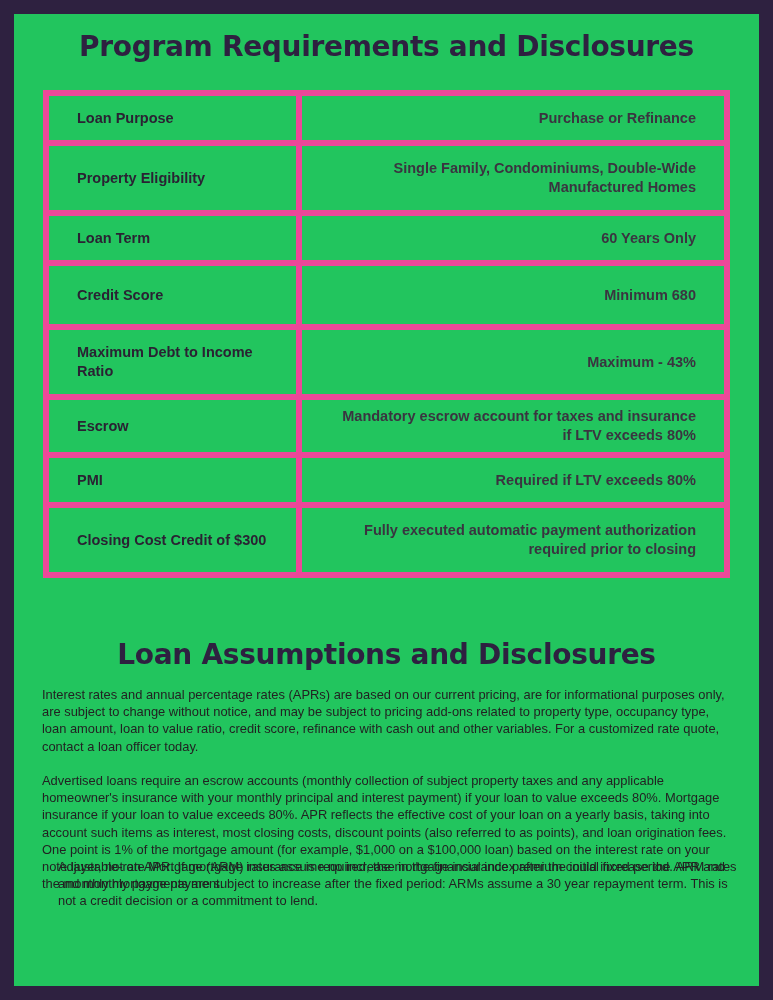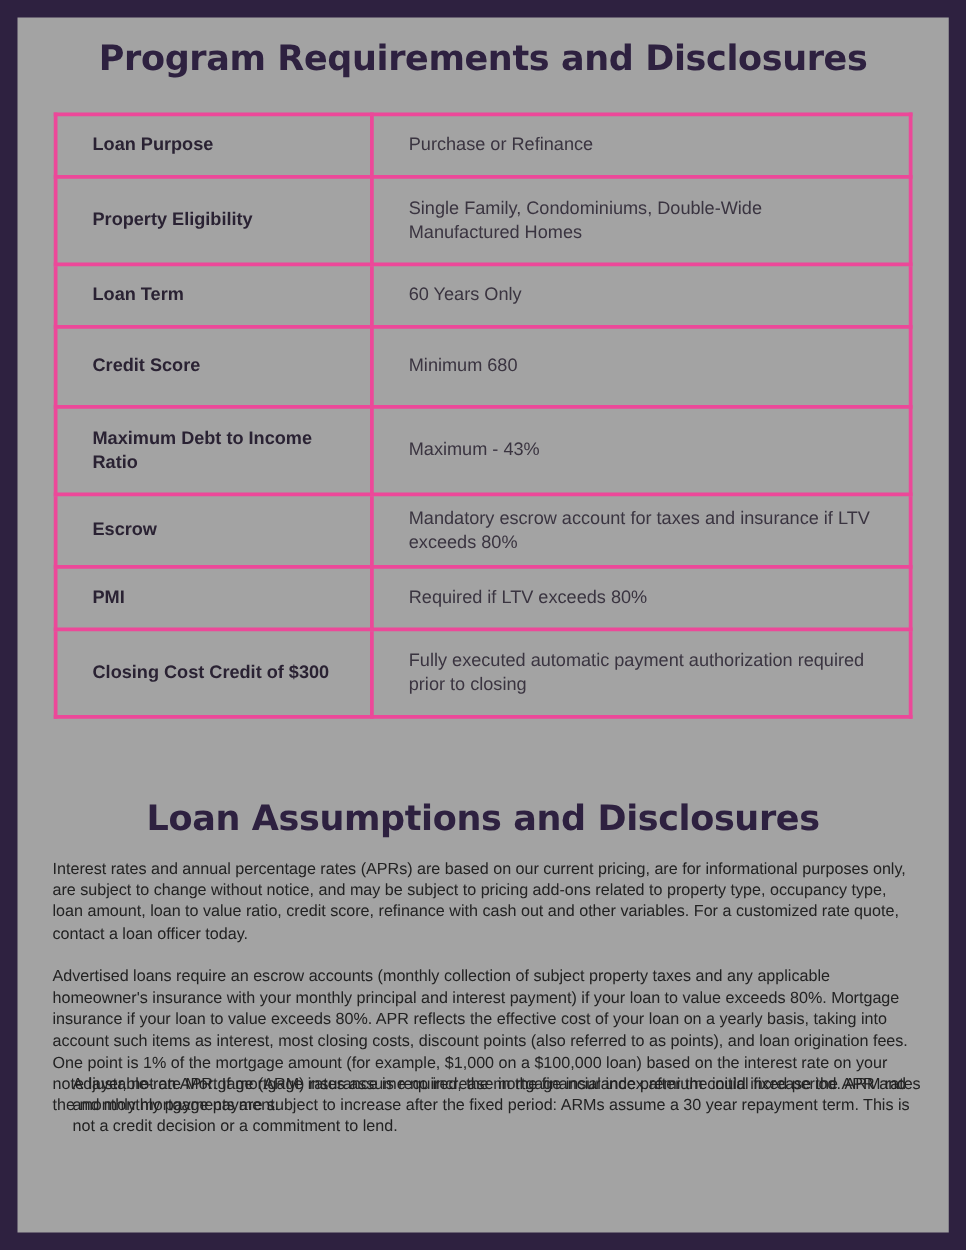--- a/index.html
+++ b/index.html
@@ -6,21 +6,21 @@
     html, body { width: 773px; height: 1000px; overflow: hidden; }
     body {
       background: #2e2140;
       font-family: "Liberation Sans", "DejaVu Sans", sans-serif;
       position: relative;
     }
     .page {
       position: absolute;
       left: 14px; top: 14px;
       width: 745px; height: 972px;
-      background: #a3a3a3;
+      background: #22c55e;
     }
     .title {
       position: absolute;
       left: 0; right: 0;
       text-align: center;
       color: #2e2140;
       font-weight: bold;
       font-family: "DejaVu Sans", "Liberation Sans", sans-serif;
       letter-spacing: -0.3px;
     }
@@ -28,33 +28,33 @@
     .title-2 { top: 624px; font-size: 28px; }
 
     .req-table {
       position: absolute;
       left: 29px; top: 76px;
       width: 687px;
       border-collapse: collapse;
       border: 2px solid #111;
     }
     .req-table td {
-      border: 3px solid #ec4899;
+      border: 6px solid #ec4899;
       vertical-align: middle;
       color: #2e2a33;
       font-size: 14.5px;
       line-height: 19px;
       padding: 0 28px;
     }
     .req-table td.label {
       width: 253px;
       font-weight: bold;
       color: #2a2233;
     }
-    .req-table td.value { font-weight: normal; color: #3a3440; }
+    .req-table td.value { font-weight: bold; color: #3a3440; text-align: right; }
 
     .para {
       position: absolute;
       left: 28px;
       width: 690px;
       font-size: 12.9px;
       line-height: 17.2px;
       color: #222;
     }
     .p1 { top: 672px; }

